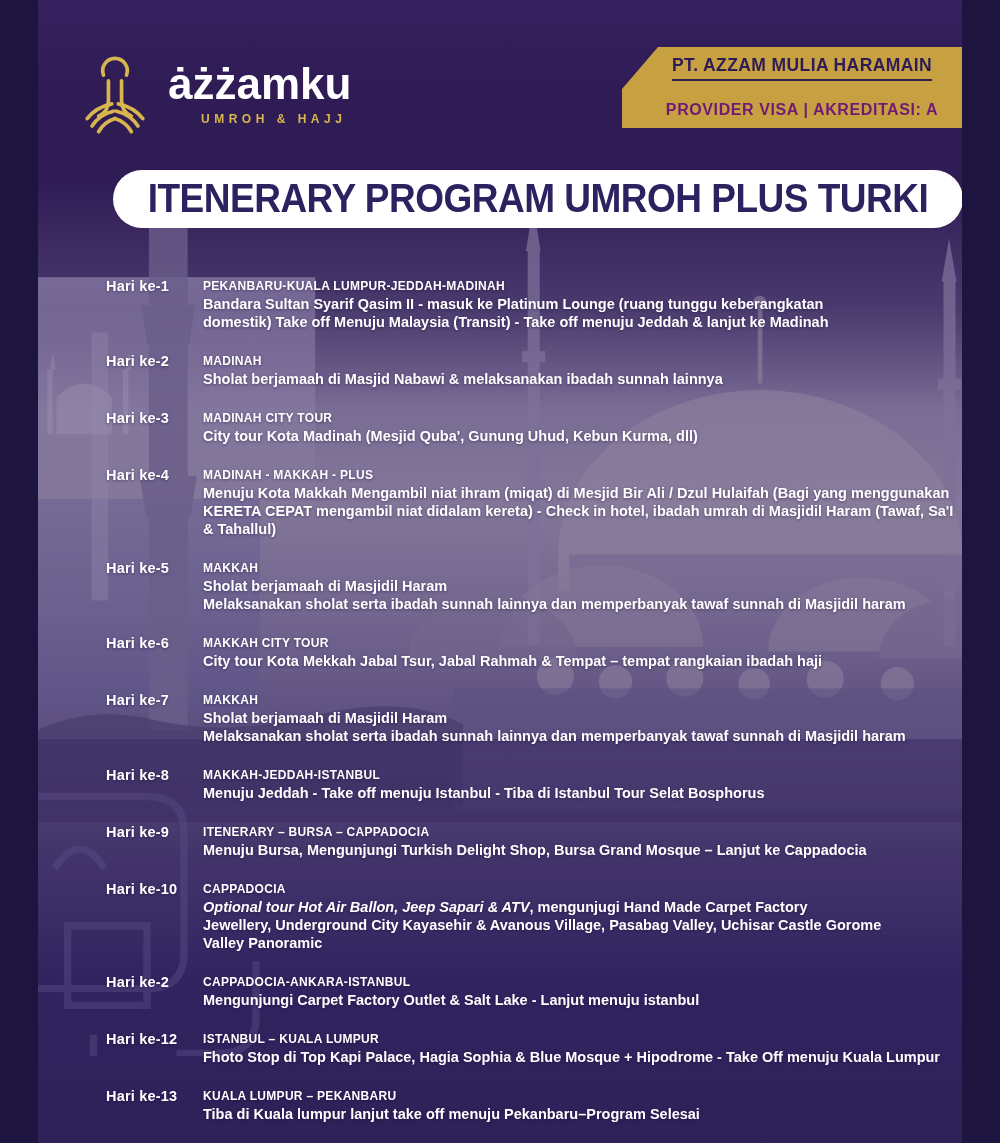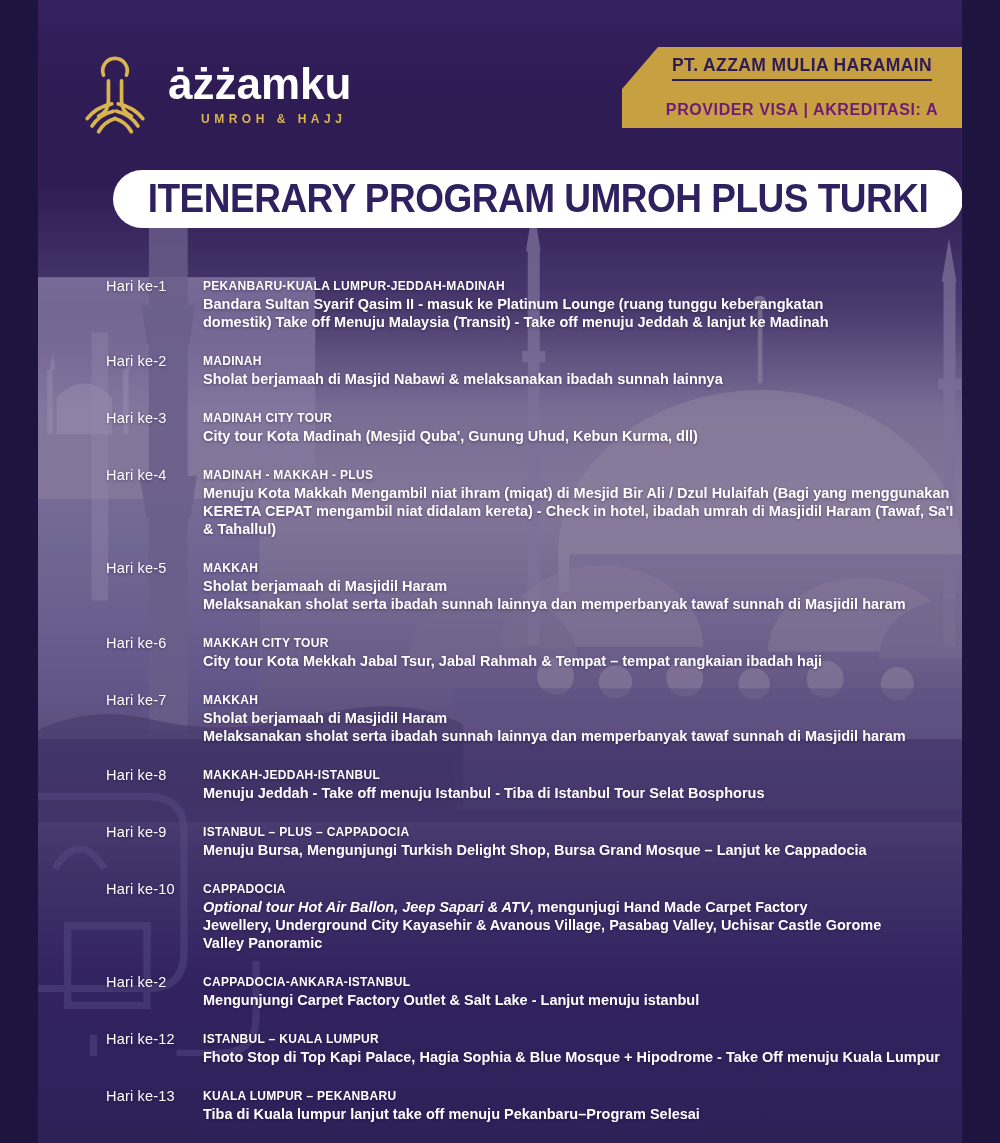--- a/index.html
+++ b/index.html
@@ -32,21 +32,21 @@
     background:#ffffff;border-radius:29px;display:flex;align-items:center;justify-content:center;
   }
   .title-pill span{
     color:#2e2160;font-size:37px;font-weight:800;letter-spacing:-0.5px;
     transform:scaleY(1.08);white-space:nowrap;
   }
   
   .itinerary{position:absolute;left:68px;top:277px;width:872px;color:#ffffff;
     text-shadow:0 1px 3px rgba(25,12,55,.45);}
   .item{display:grid;grid-template-columns:97px 1fr;margin-bottom:21px;}
-  .item-label{font-size:14.5px;font-weight:normal;line-height:18px;letter-spacing:.2px;}
+  .item-label{font-size:14.5px;font-weight:bold;line-height:18px;letter-spacing:.2px;}
   .item-title{font-size:12px;font-weight:bold;line-height:18px;letter-spacing:.3px;}
   .item-line{font-size:14.5px;font-weight:bold;line-height:18px;letter-spacing:0;}
   .item-line .seg-italic{font-style:italic;}
 </style>
 </head>
 <body>
 
 <div class="poster">
 
   <svg class="bg-art" viewBox="0 0 1000 1143" aria-hidden="true">
@@ -209,21 +209,21 @@
       <div class="item">
         <div class="item-label">Hari ke-8</div>
         <div>
           <div class="item-title">MAKKAH-JEDDAH-ISTANBUL</div>
           <div class="item-line">Menuju Jeddah - Take off menuju Istanbul - Tiba di Istanbul Tour Selat Bosphorus</div>
         </div>
       </div>
       <div class="item">
         <div class="item-label">Hari ke-9</div>
         <div>
-          <div class="item-title">ISTANBUL – PLUS – CAPPADOCIA</div>
+          <div class="item-title">ITENERARY – BURSA – CAPPADOCIA</div>
           <div class="item-line">Menuju Bursa, Mengunjungi Turkish Delight Shop, Bursa Grand Mosque –  Lanjut ke Cappadocia</div>
         </div>
       </div>
       <div class="item">
         <div class="item-label">Hari ke-10</div>
         <div>
           <div class="item-title">CAPPADOCIA</div>
           <div class="item-line"><span class="seg-italic">Optional tour Hot Air Ballon, Jeep Sapari &amp; ATV</span><span>, mengunjugi Hand Made Carpet Factory</span></div>
           <div class="item-line">Jewellery, Underground City Kayasehir &amp; Avanous Village, Pasabag Valley, Uchisar Castle Gorome</div>
           <div class="item-line">Valley Panoramic</div>

